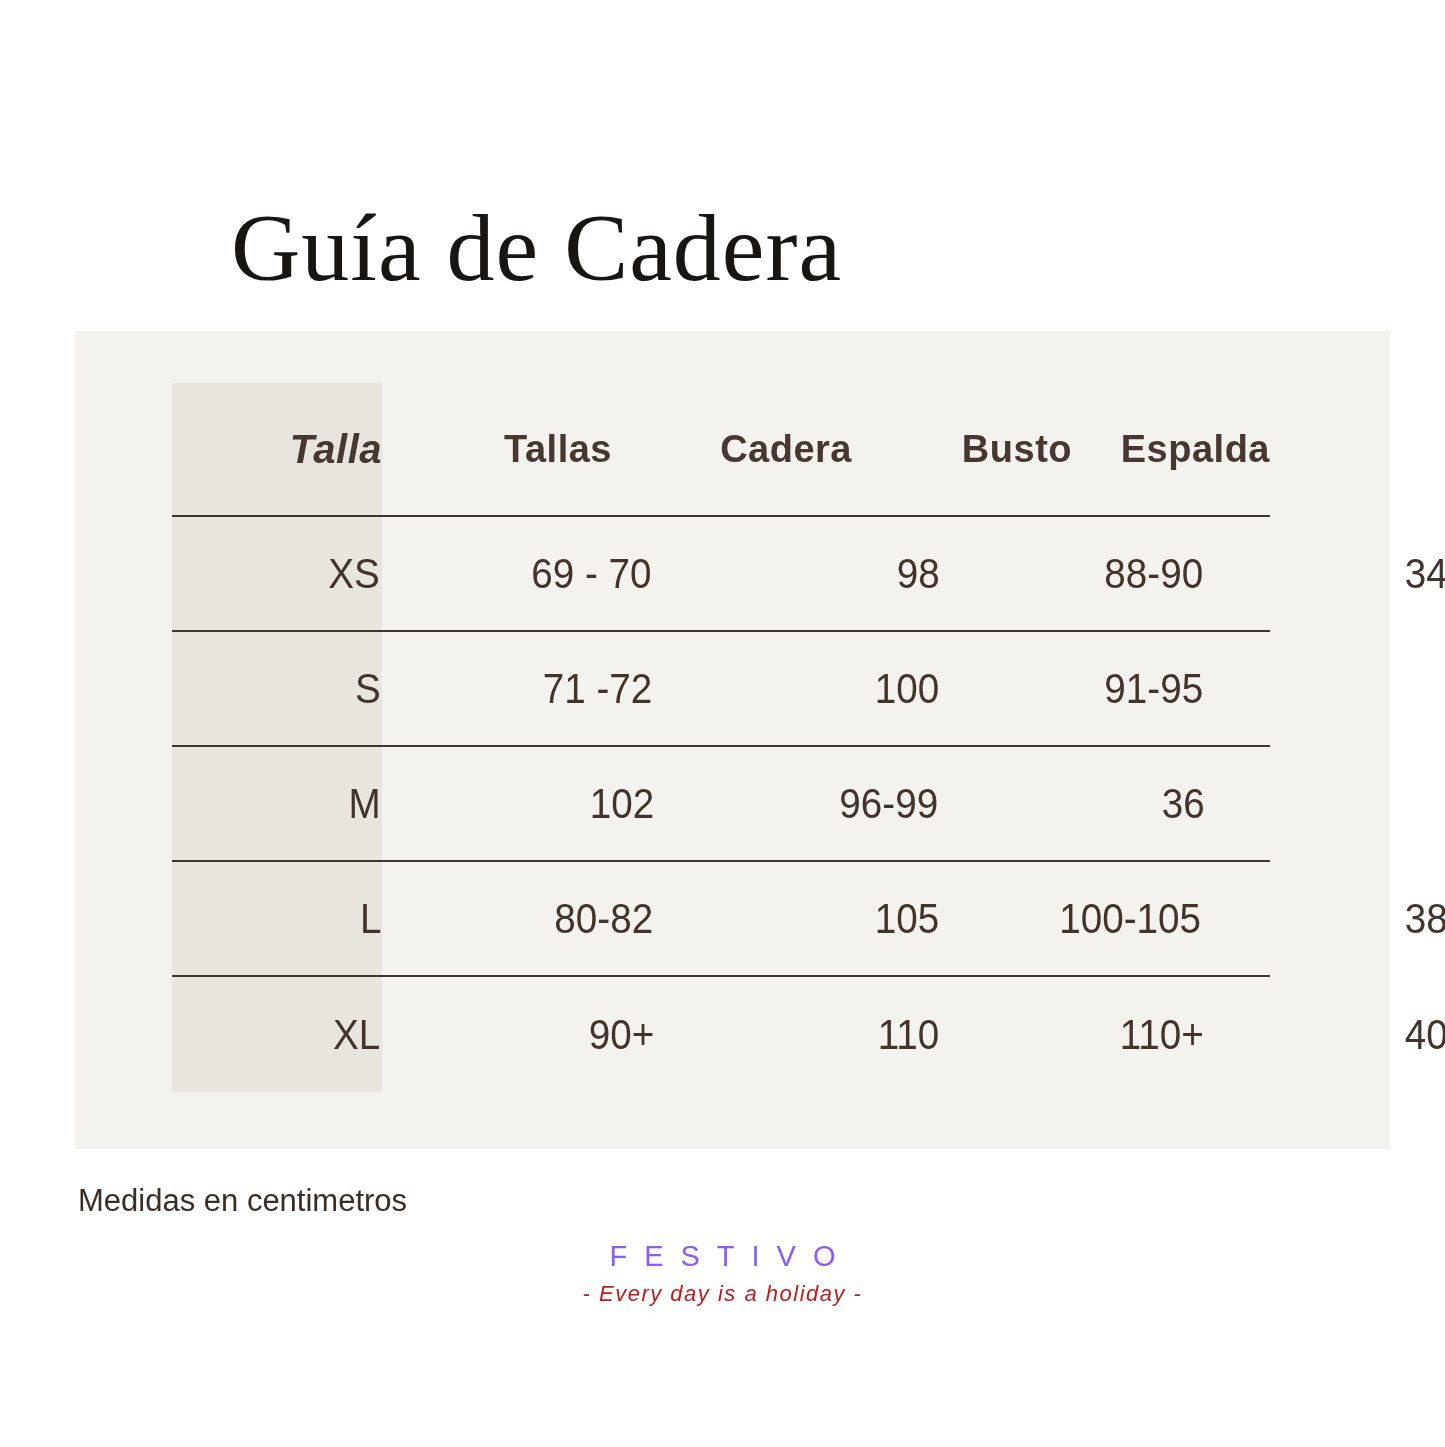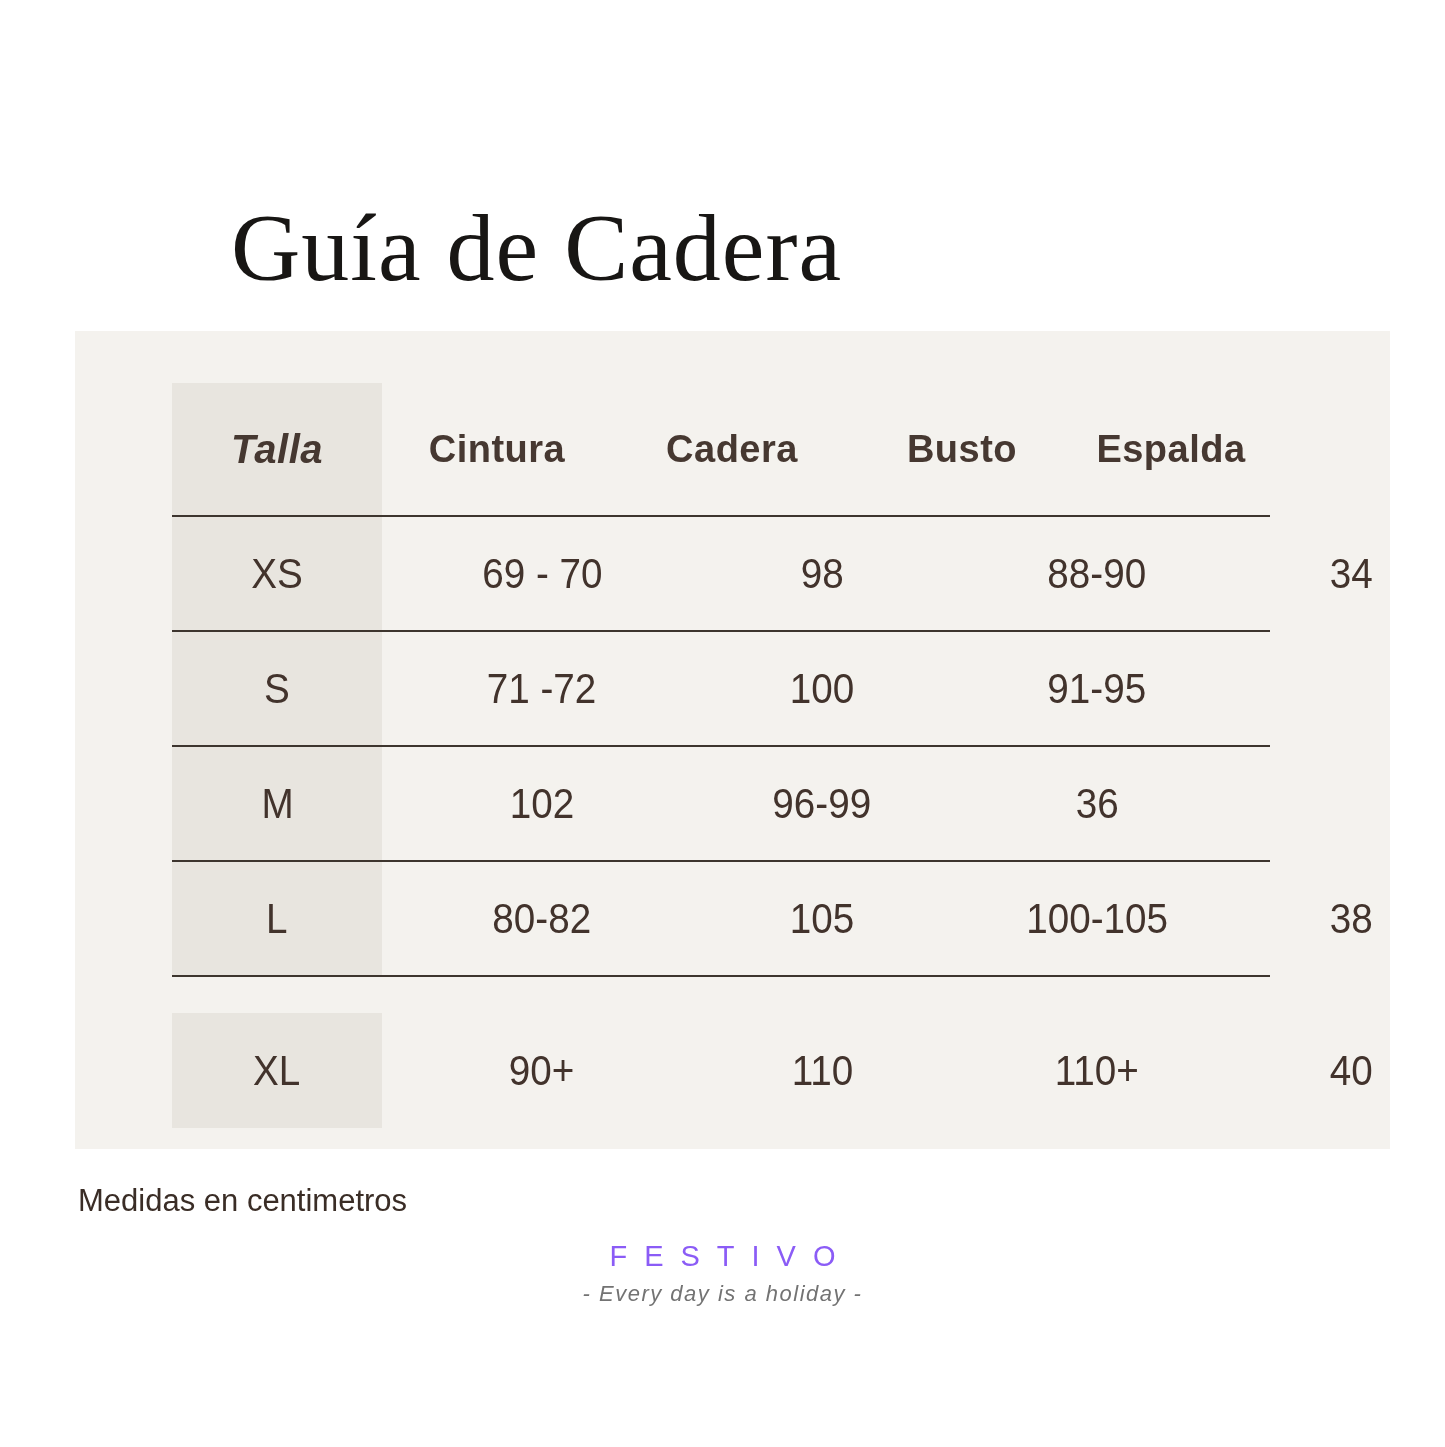--- a/index.html
+++ b/index.html
@@ -41,27 +41,27 @@
     width: 1098px;
   }
 
   .t-row {
     display: grid;
     grid-template-columns: 210px 230px 240px 220px 198px;
     align-items: center;
   }
   .t-row.header { height: 134px; border-bottom: 2px solid #3d352e; }
   .t-row.data   { height: 115px; border-bottom: 2px solid #3d352e; gap: 45px; }
-  .t-row.data.last { border-bottom: none; margin-top: 36px; }
+  .t-row.data.last { border-bottom: none; }
 
   .t-cell {
     height: 100%;
     display: flex;
     align-items: center;
-    justify-content: center;
+    justify-content: flex-end;
     text-align: center;
   }
   .t-cell.talla-col { background: #e8e5df; }
 
   .hdr-label {
     font-weight: 700;
     font-size: 38px;
     color: #463831;
     letter-spacing: 0.5px;
   }
@@ -97,39 +97,39 @@
     letter-spacing: 17px;
     text-indent: 17px;
     color: #8b5cf6;
     white-space: nowrap;
   }
   .brand-tagline {
     margin-top: 8px;
     font-size: 22px;
     font-style: italic;
     letter-spacing: 1.5px;
-    color: #737373;
+    color: #b91c1c;
     white-space: nowrap;
   }
 </style>
 </head>
 <body>
 
 <h1 class="page-title">Guía de Cadera</h1>
 
 <div class="table-panel"></div>
 
 <div class="size-table">
 
   <div class="t-row header">
     <div class="t-cell talla-col">
       <span class="hdr-label italic">Talla</span>
     </div>
     <div class="t-cell">
-      <span class="hdr-label">Cintura</span>
+      <span class="hdr-label">Tallas</span>
     </div>
     <div class="t-cell">
       <span class="hdr-label">Cadera</span>
     </div>
     <div class="t-cell">
       <span class="hdr-label">Busto</span>
     </div>
     <div class="t-cell">
       <span class="hdr-label">Espalda</span>
     </div>

